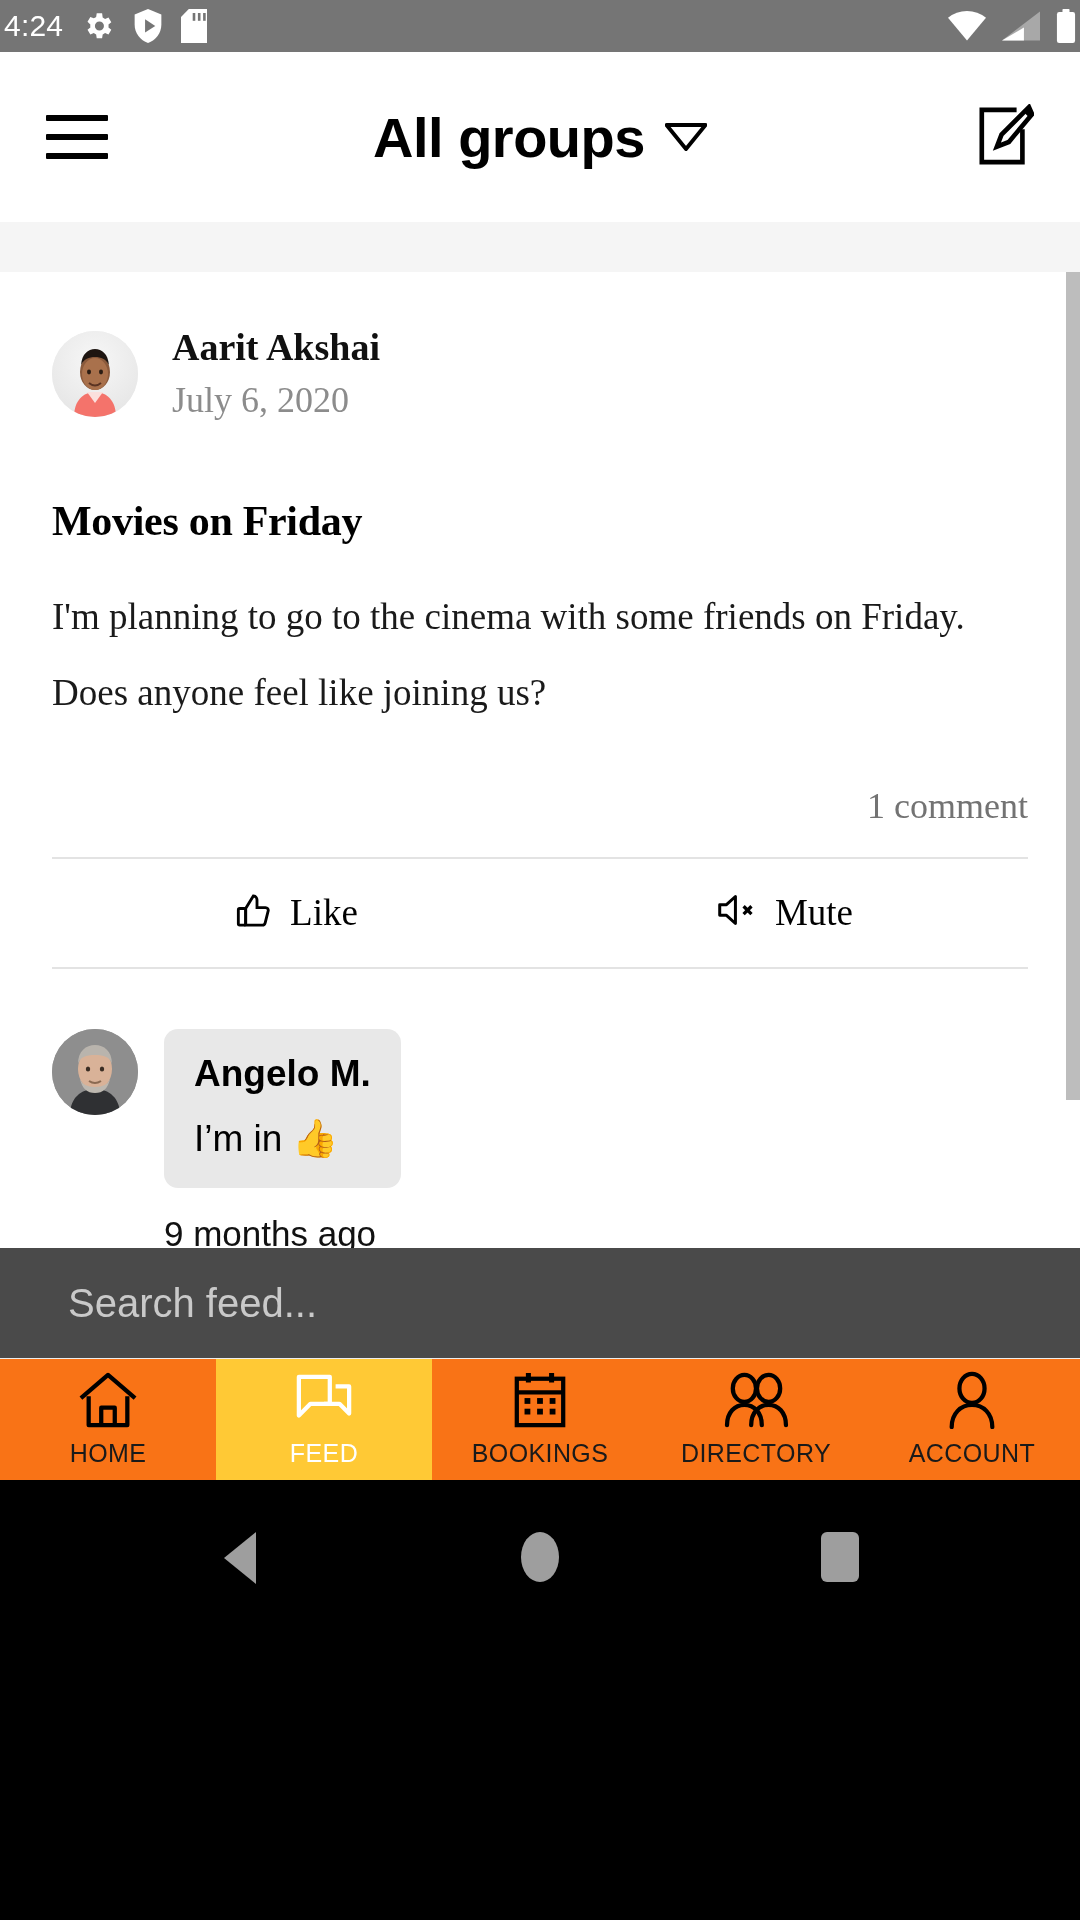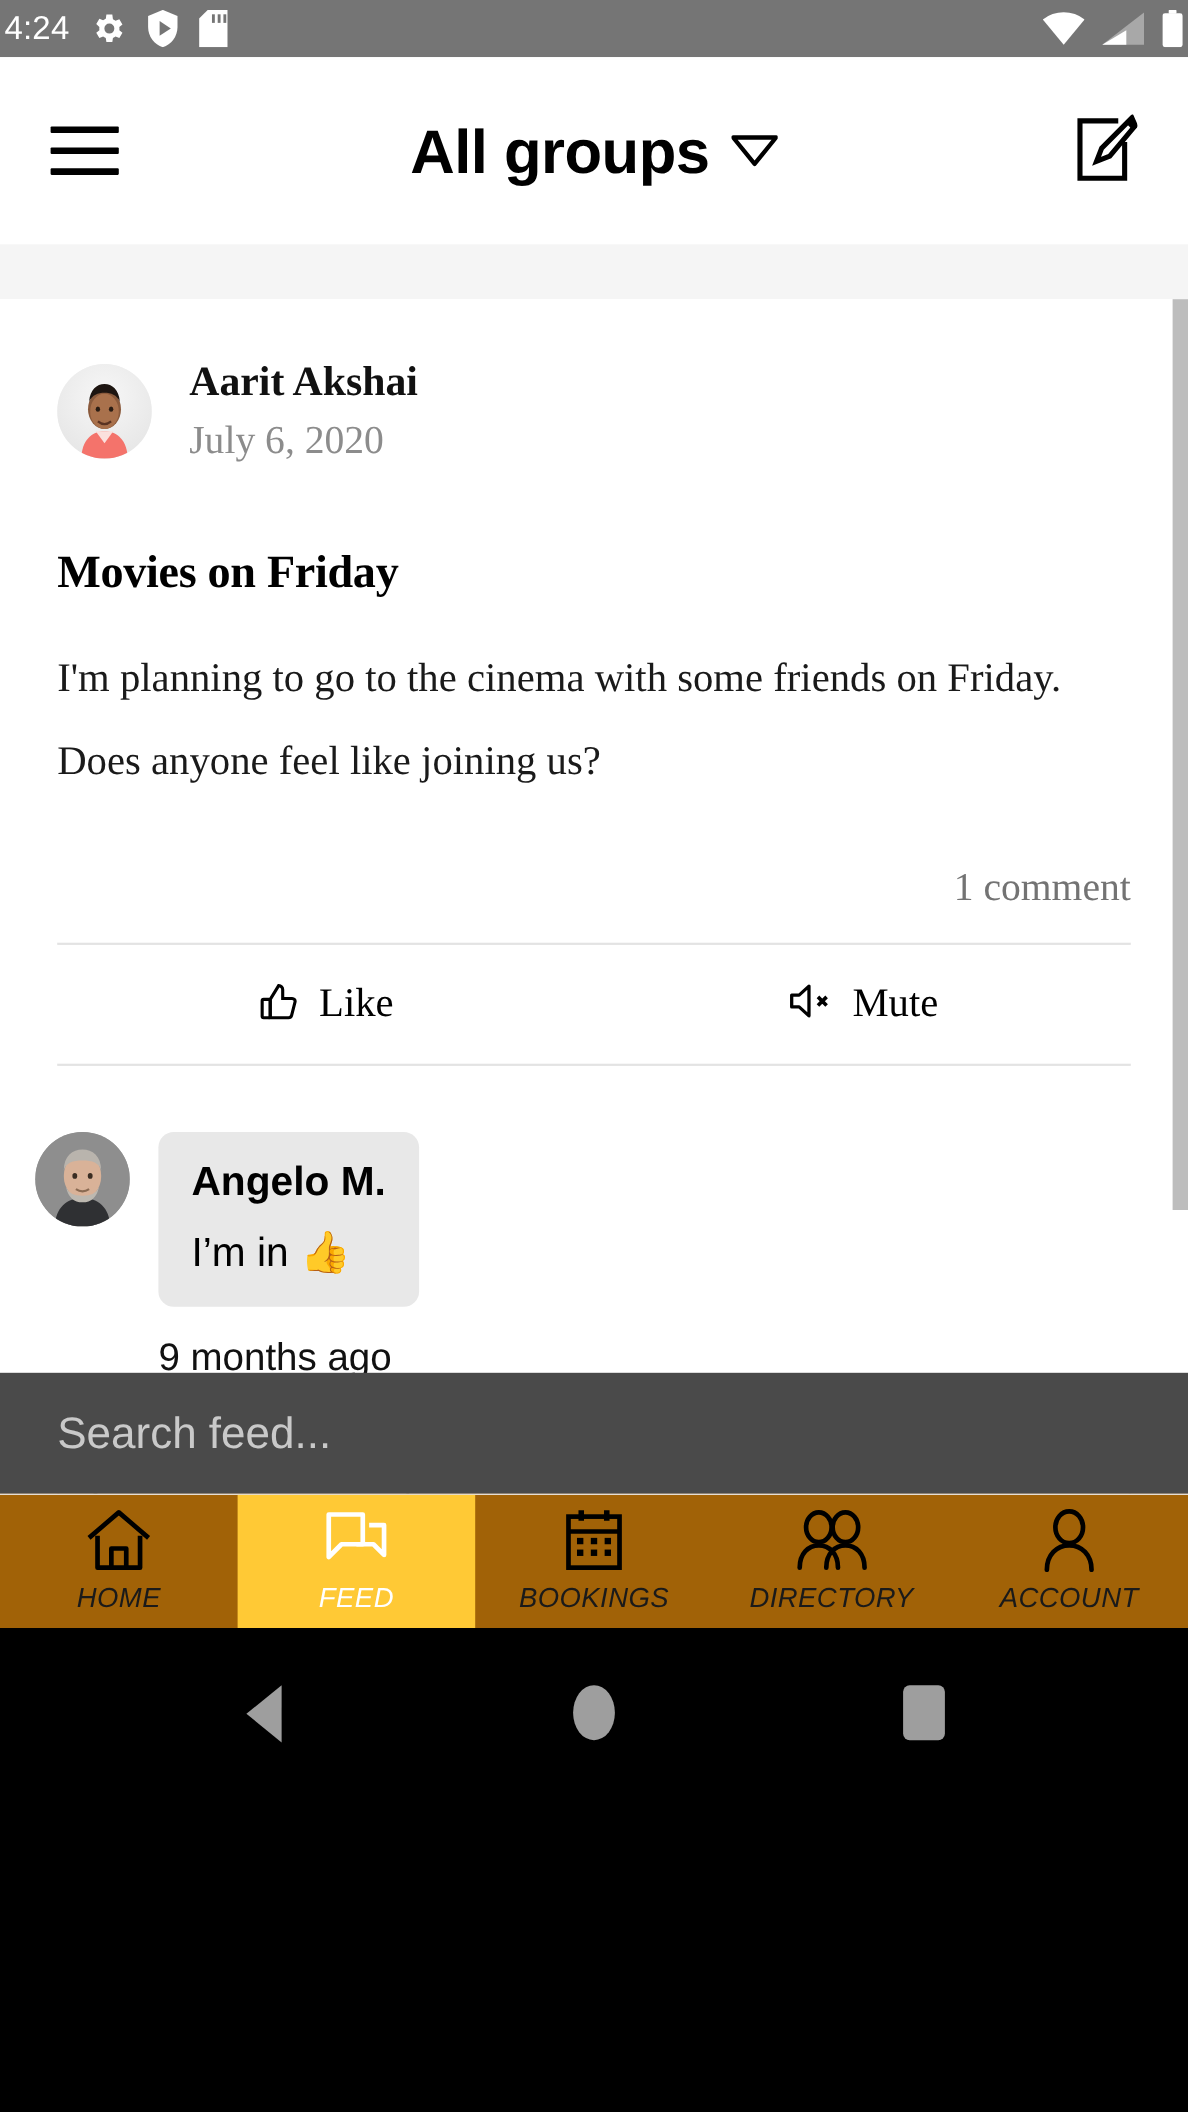--- a/index.html
+++ b/index.html
@@ -99,21 +99,21 @@
     display:flex; height:108px; align-items:center;
   }
   .action-btn {
     flex:1; display:flex; align-items:flex-start; justify-content:center;
     gap:16px; cursor:pointer;
   }
   .action-label { font-size:37px; color:#000; font-weight:400; }
 
   
   #comment-block {
-    display:flex; gap:26px; padding:48px 52px 0 32px;
+    display:flex; gap:26px; padding:48px 52px 0 52px;
   }
   #commenter-avatar {
     width:86px; height:86px; border-radius:50%; overflow:hidden;
     flex:none; background:#9a9a9a; position:relative;
   }
   #comment-bubble {
     background:#e8e8e8; border-radius:14px;
     padding:24px 30px 28px 30px;
     display:inline-block;
   }
@@ -134,35 +134,34 @@
     background:#fff; font-size:37px; color:#b5b5b5;
     font-family:"Liberation Sans", sans-serif;
     padding:0 28px; outline:none;
   }
   #comment-input::placeholder { color:#b5b5b5; }
 
   
   #search-overlay {
     position:absolute; left:0; right:0; top:1248px;
     height:110px; background:#4a4a4a;
-    display:flex; align-items:center; padding:0 52px;
+    display:flex; align-items:center; padding:0 68px;
   }
   #search-input {
     background:transparent; border:none; outline:none;
     font-size:40px; color:#c9c9c9;
     font-family:"Liberation Sans", sans-serif; width:100%;
   }
   #search-input::placeholder { color:#c9c9c9; }
 
   
   #bottom-nav {
     position:absolute; left:0; right:0; top:1358px;
-    height:122px; background:#a16207; display:flex;
+    height:122px; background:#f97316; display:flex;
     border-top:1px solid #ededed;
-    font-style:italic;
   }
   .nav-item {
     flex:1; display:flex; flex-direction:column;
     align-items:center; justify-content:center; gap:10px;
     cursor:pointer;
   }
   .nav-item.active { background:#FFC935; }
   .nav-label {
     font-size:25px; letter-spacing:0.4px; color:#1a1a1a;
   }

